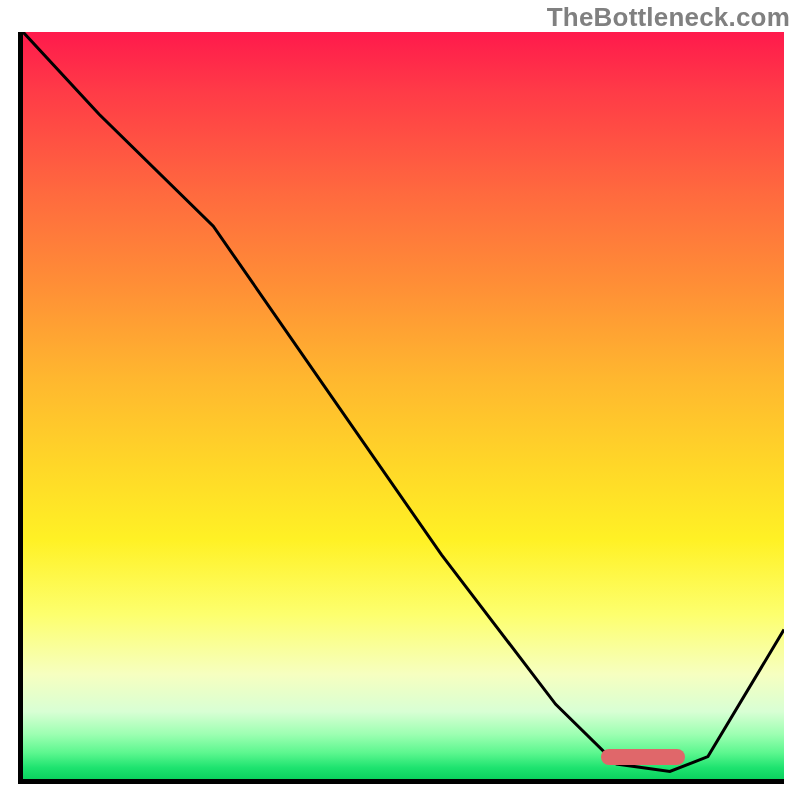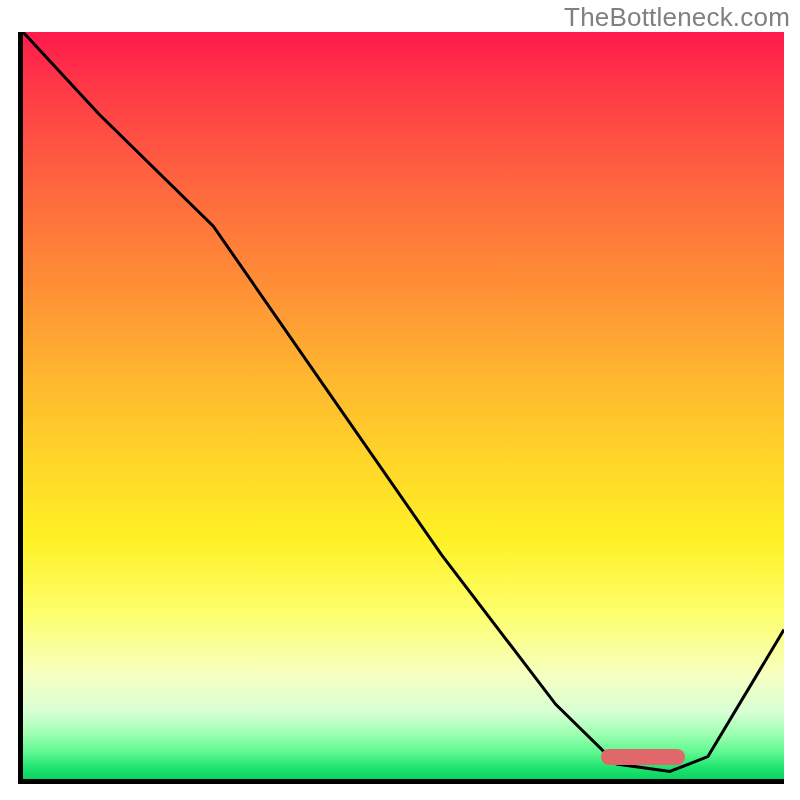--- a/index.html
+++ b/index.html
@@ -14,21 +14,21 @@
   .outer {
     position: relative;
     width: 800px;
     height: 800px;
   }
   .watermark {
     position: absolute;
     top: 2px;
     right: 10px;
     font-size: 26px;
-    font-weight: normal;
+    font-weight: bold;
     color: #808080;
     letter-spacing: 0.2px;
     text-align: center;
   }
   .plot-frame {
     position: absolute;
     left: 18px;
     top: 32px;
     width: 766px;
     height: 752px;

